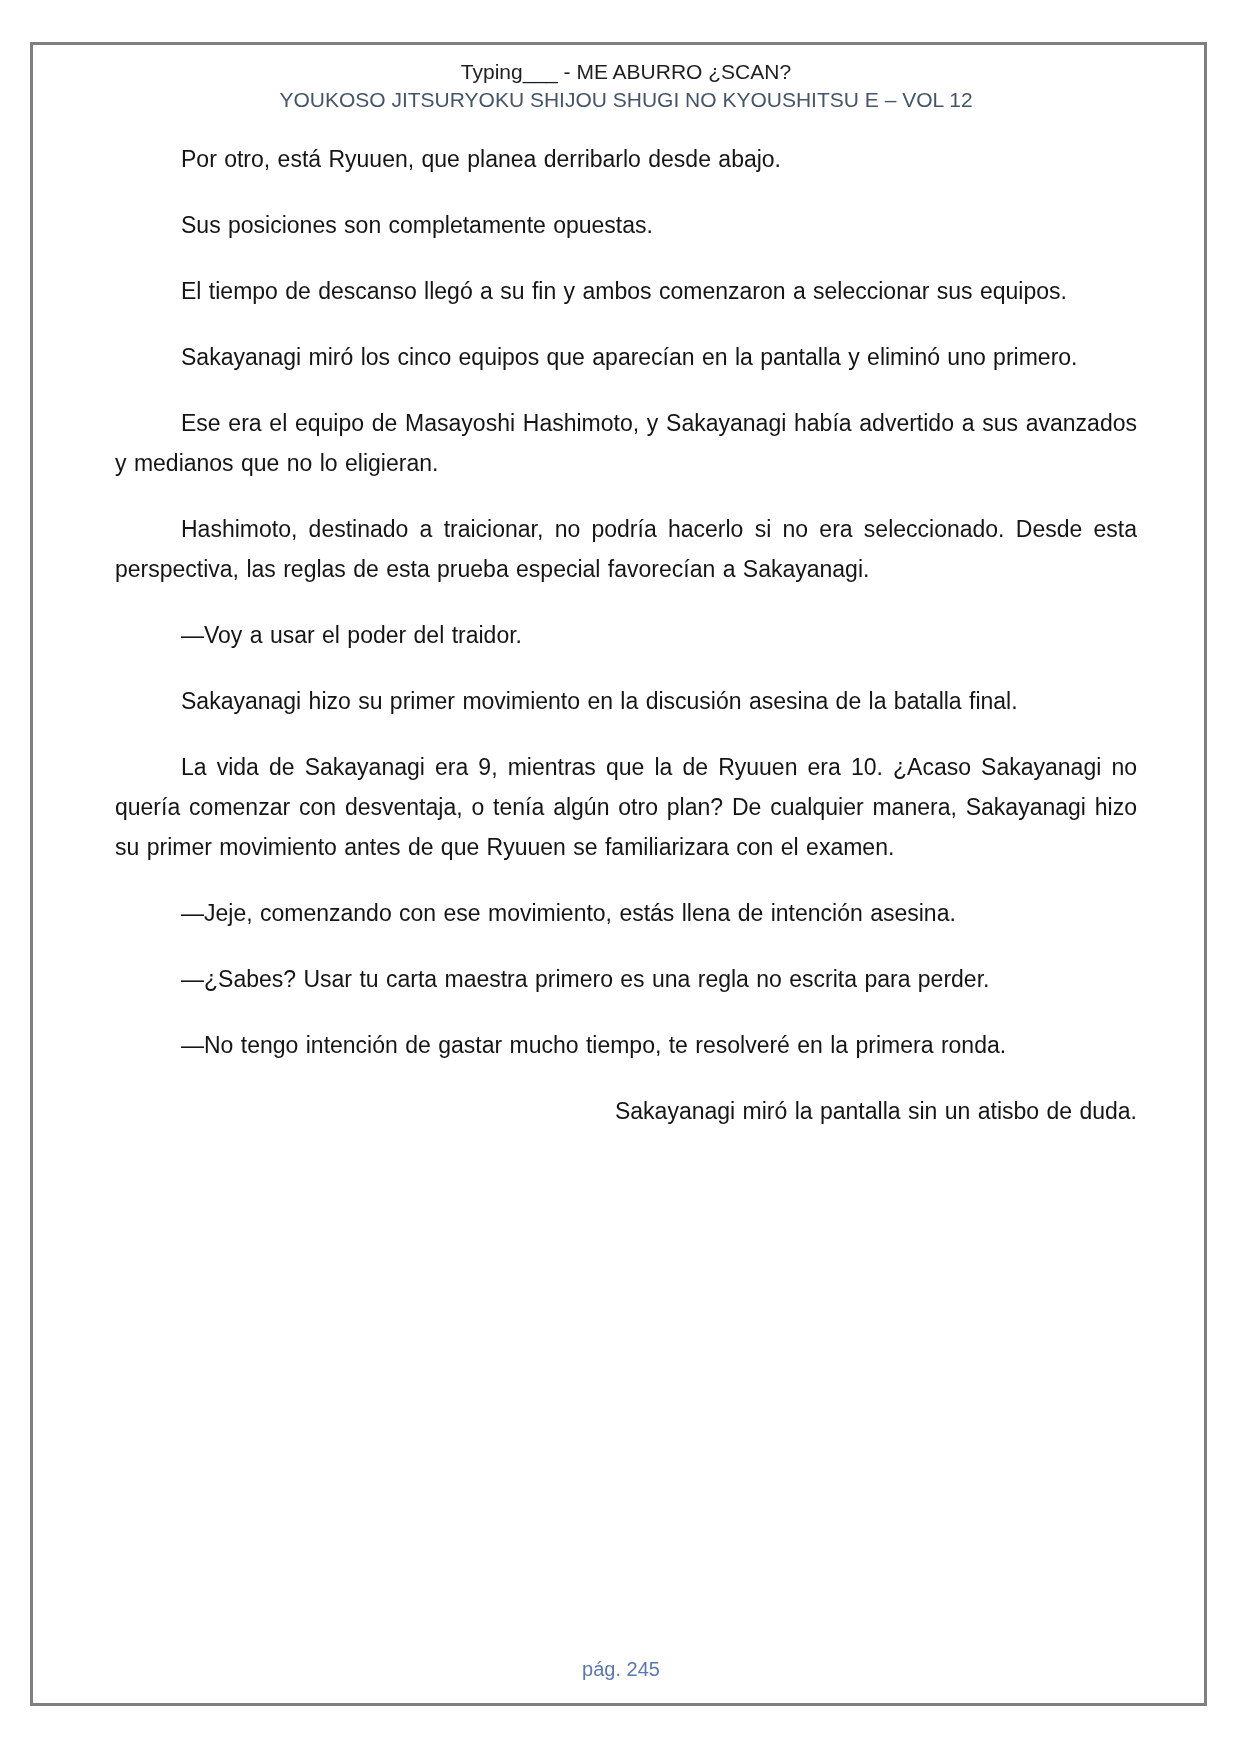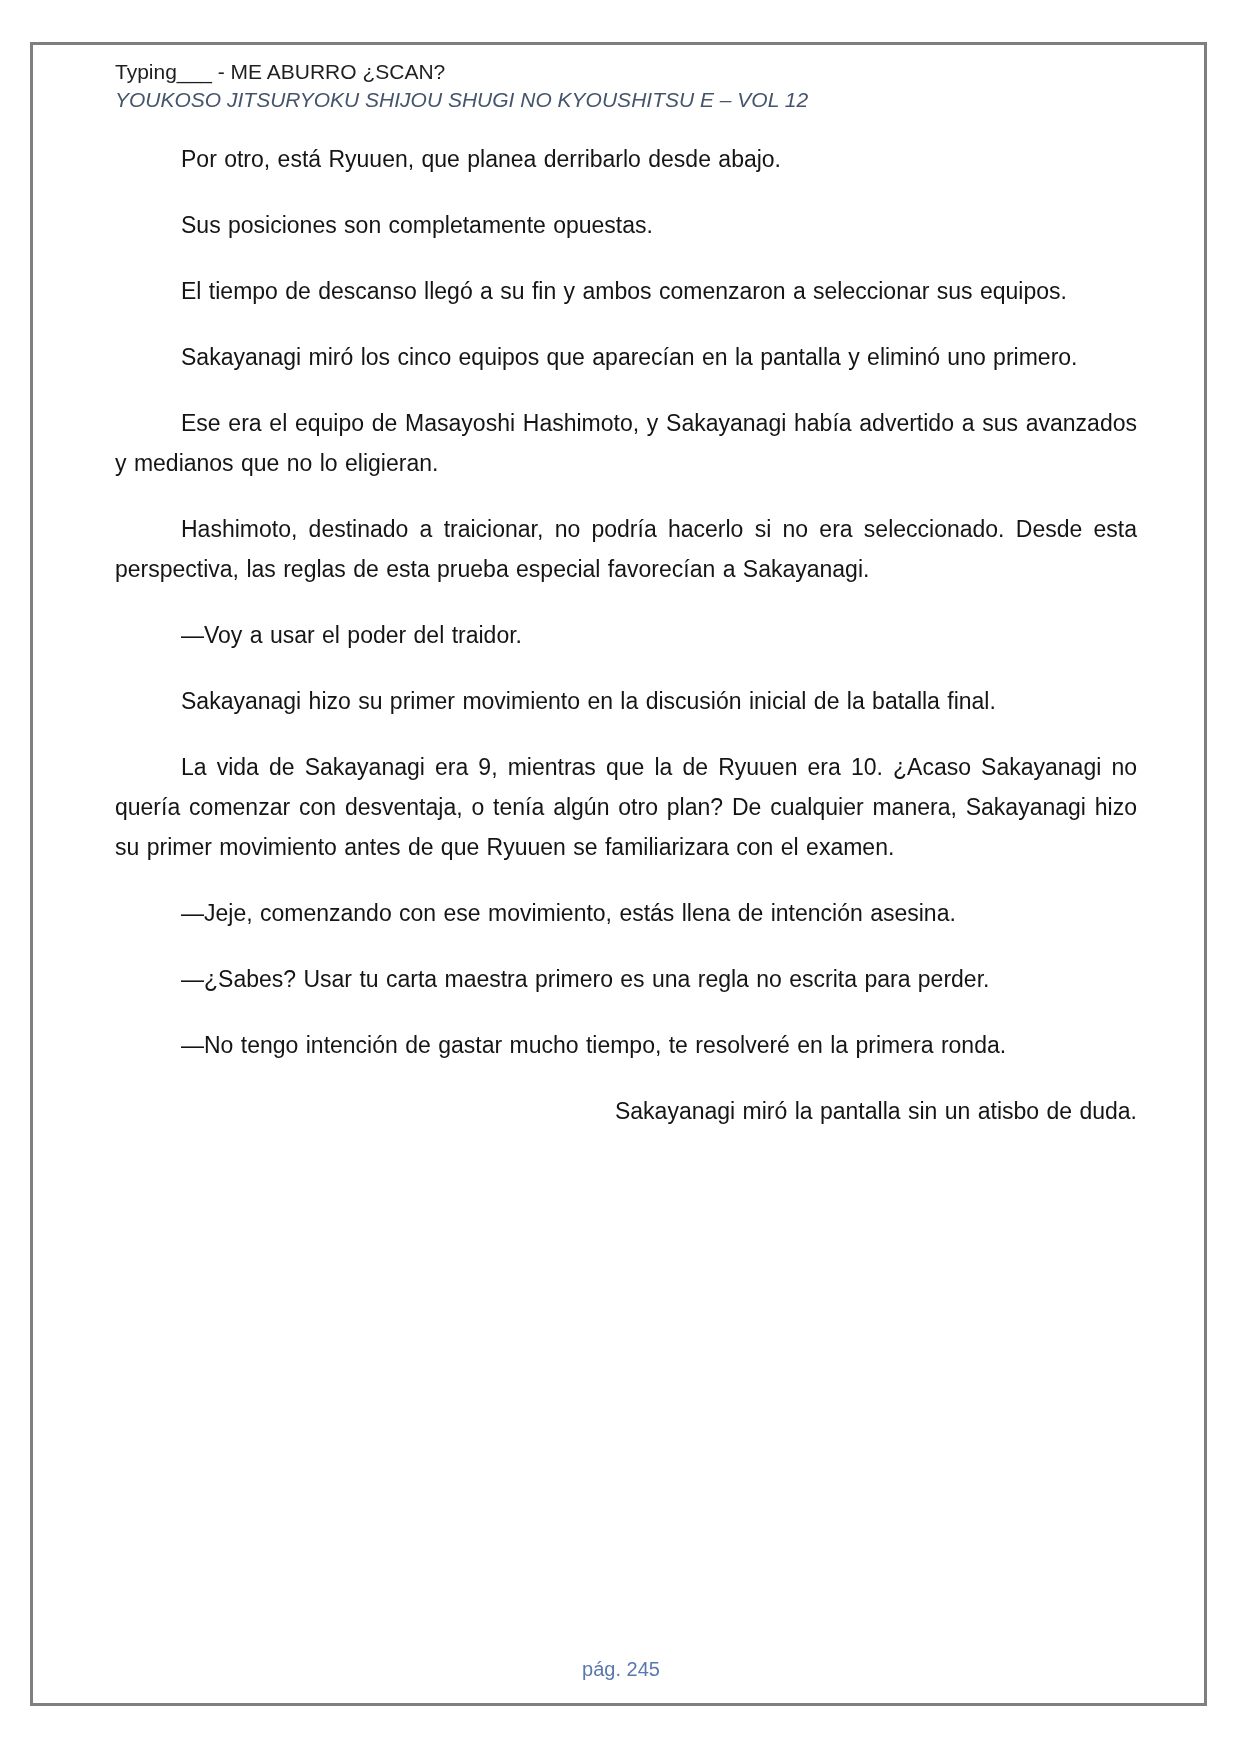--- a/index.html
+++ b/index.html
@@ -21,33 +21,32 @@
     position:absolute;
     left:30px;top:42px;
     width:1177px;height:1664px;
     border:3px solid var(--border-color);
     background:#ffffff;
   }
   .doc-header{
     position:absolute;
     left:115px;top:58px;
     width:1022px;
-    text-align:left;
+    text-align:center;
     line-height:28px;
   }
   .doc-header .header-line1{
     font-size:21px;
     color:#1f1f1f;
     letter-spacing:0px;
   }
   .doc-header .header-line2{
     font-size:21px;
     color:var(--header-accent);
     letter-spacing:0px;
-    font-style:italic;
   }
   .doc-body{
     position:absolute;
     left:115px;top:139px;
     width:1022px;
   }
   .body-paragraph{
     font-size:23px;
     line-height:40px;
     text-align:justify;
@@ -79,21 +78,21 @@
 </div>
 
 <div class="doc-body">
     <p class="body-paragraph">Por otro, está Ryuuen, que planea derribarlo desde abajo.</p>
     <p class="body-paragraph">Sus posiciones son completamente opuestas.</p>
     <p class="body-paragraph">El tiempo de descanso llegó a su fin y ambos comenzaron a seleccionar sus equipos.</p>
     <p class="body-paragraph">Sakayanagi miró los cinco equipos que aparecían en la pantalla y eliminó uno primero.</p>
     <p class="body-paragraph">Ese era el equipo de Masayoshi Hashimoto, y Sakayanagi había advertido a sus avanzados y medianos que no lo eligieran.</p>
     <p class="body-paragraph">Hashimoto, destinado a traicionar, no podría hacerlo si no era seleccionado. Desde esta perspectiva, las reglas de esta prueba especial favorecían a Sakayanagi.</p>
     <p class="body-paragraph">—Voy a usar el poder del traidor.</p>
-    <p class="body-paragraph">Sakayanagi hizo su primer movimiento en la discusión inicial de la batalla final.</p>
+    <p class="body-paragraph">Sakayanagi hizo su primer movimiento en la discusión asesina de la batalla final.</p>
     <p class="body-paragraph">La vida de Sakayanagi era 9, mientras que la de Ryuuen era 10. ¿Acaso Sakayanagi no quería comenzar con desventaja, o tenía algún otro plan? De cualquier manera, Sakayanagi hizo su primer movimiento antes de que Ryuuen se familiarizara con el examen.</p>
     <p class="body-paragraph">—Jeje, comenzando con ese movimiento, estás llena de intención asesina.</p>
     <p class="body-paragraph">—¿Sabes? Usar tu carta maestra primero es una regla no escrita para perder.</p>
     <p class="body-paragraph">—No tengo intención de gastar mucho tiempo, te resolveré en la primera ronda.</p>
     <p class="body-paragraph">Sakayanagi miró la pantalla sin un atisbo de duda.</p>
   </div>
 
 <div class="doc-footer">
   <span>pág. 245</span>
 </div>

